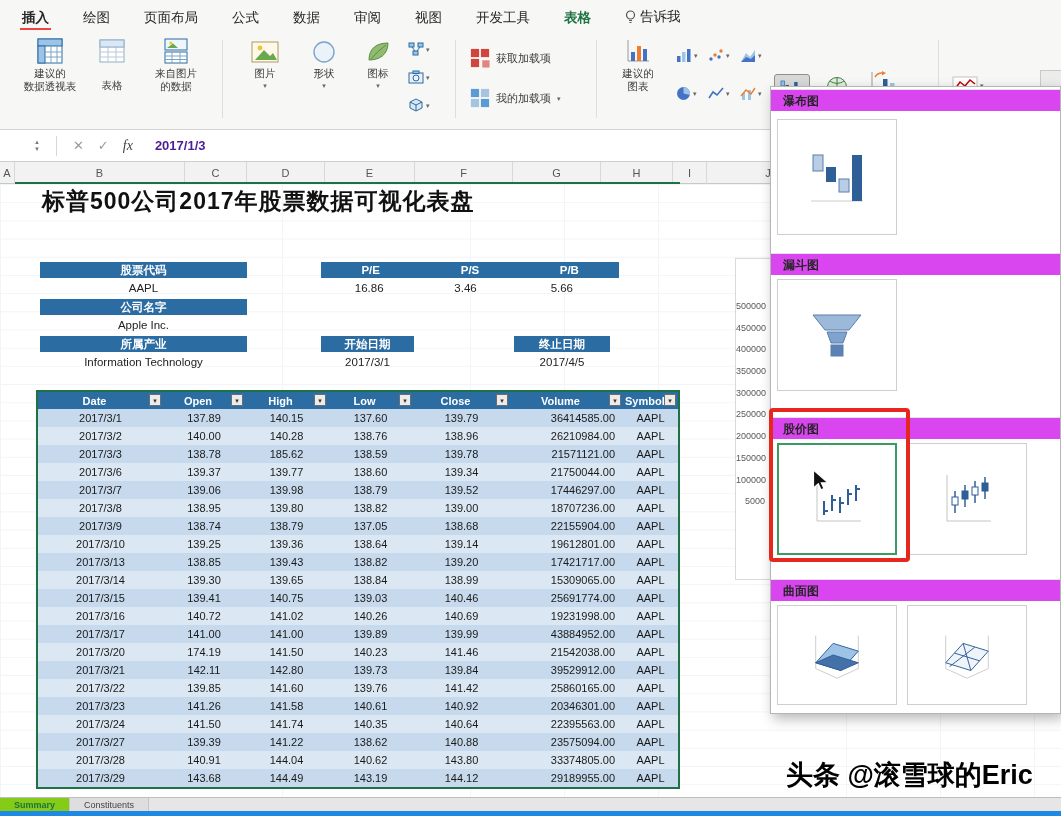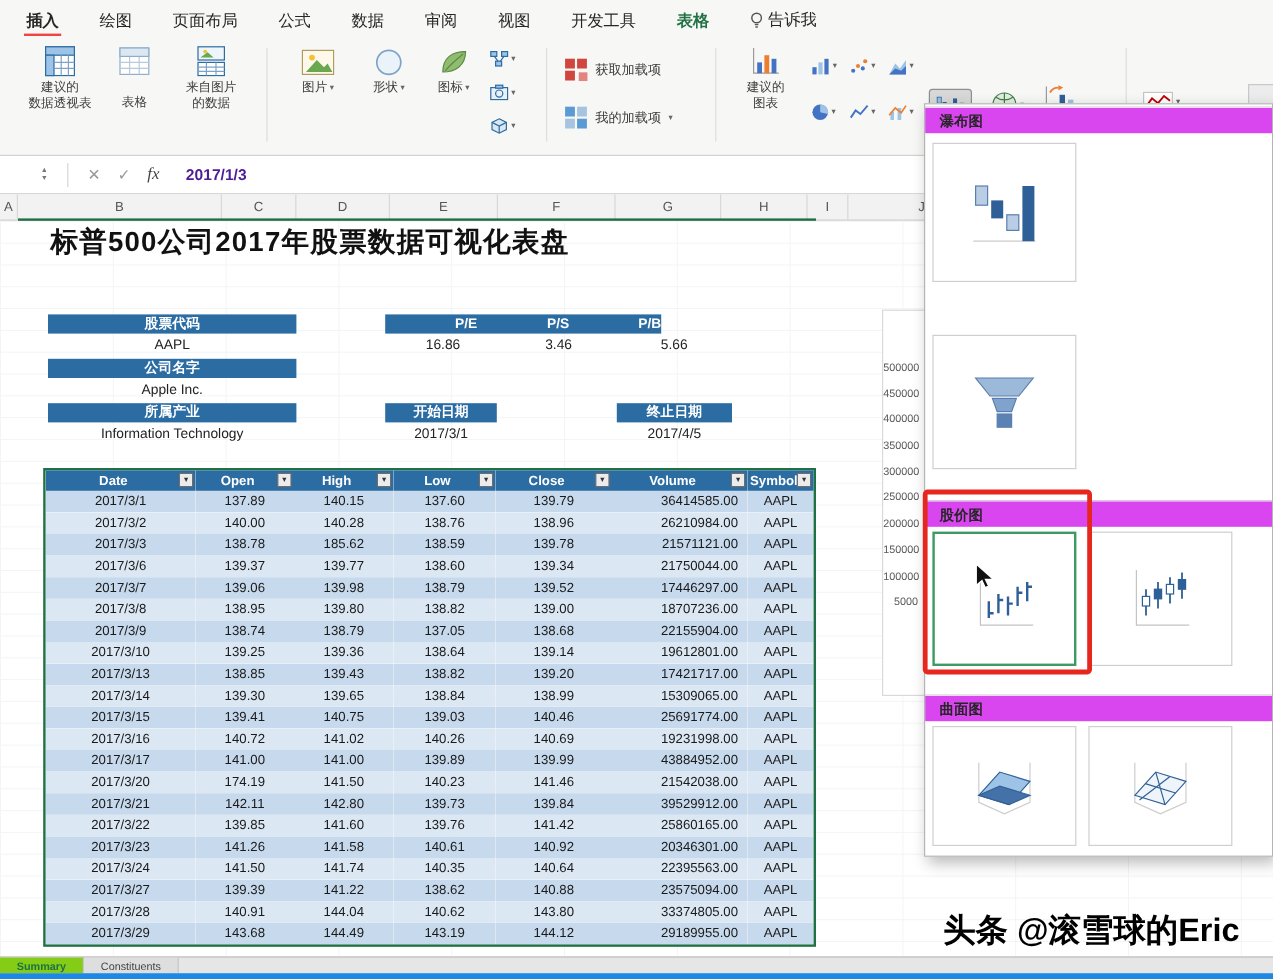--- a/index.html
+++ b/index.html
@@ -9,21 +9,21 @@
 
 
 .menubar{position:absolute;top:0;left:0;right:0;height:30px;background:#f7f7f6;display:flex;align-items:flex-end;gap:30px;padding-left:20px;}
 .mtab{font-size:13.5px;color:#262626;padding:5px 2px 6px;line-height:1;display:flex;align-items:center;gap:4px;}
 .mtab.active{font-weight:700;border-bottom:2px solid #ef4444;padding-bottom:4px;}
 .mtab.ctx{color:#217346;font-weight:700;}
 
 
 .ribbon{position:absolute;top:30px;left:0;right:0;height:100px;background:#f7f7f6;border-bottom:1px solid #d2d2d2;}
 .rbtn{position:absolute;display:flex;flex-direction:column;align-items:center;gap:3px;color:#3b3b3b;font-size:10.5px;text-align:center;line-height:1.25;}
-.rrow{display:flex;align-items:center;gap:2px;}
+.rrow{display:flex;align-items:center;gap:2px;flex-direction:column;}
 .chev{font-size:7px;color:#666;line-height:1;}
 .rdiv{position:absolute;top:10px;width:1px;height:78px;background:#dedede;}
 .mini{position:absolute;display:flex;align-items:center;gap:2px;}
 .addin-row{position:absolute;display:flex;align-items:center;gap:6px;font-size:11px;color:#3b3b3b;}
 .pressed{background:#d8d8d8;border:1px solid #8f8f8f;border-radius:3px;padding:4px 5px;}
 .cuticon{position:absolute;background:#ececec;border:1px solid #c9c9c9;border-right:none;}
 
 
 .formula-bar{position:absolute;top:130px;left:0;right:0;height:32px;background:#fff;border-bottom:1px solid #cfcfcf;display:flex;align-items:center;}
 .spin{display:flex;flex-direction:column;margin-left:34px;font-size:6px;color:#777;line-height:1.1;}
@@ -370,21 +370,21 @@
 
   <div class="bluebar" style="left:40px;top:262px;width:207px;">股票代码</div>
   <div class="ival" style="left:40px;top:280px;width:207px;">AAPL</div>
 
   <div class="bluebar" style="left:40px;top:299px;width:207px;">公司名字</div>
   <div class="ival" style="left:40px;top:317px;width:207px;">Apple Inc.</div>
 
   <div class="bluebar" style="left:40px;top:336px;width:207px;">所属产业</div>
   <div class="ival" style="left:40px;top:354px;width:207px;">Information Technology</div>
 
-  <div class="bluebar thirds" style="left:321px;top:262px;width:230px;text-align:right;">
+  <div class="bluebar thirds" style="left:321px;top:262px;width:298px;">
     <span>P/E</span>
     <span>P/S</span>
     <span>P/B</span>
   </div>
   <div class="ival thirds" style="left:321px;top:280px;width:289px;">
     <span>16.86</span>
     <span>3.46</span>
     <span>5.66</span>
   </div>
 
@@ -671,20 +671,21 @@
     <div class="cm-card card-waterfall">
       <svg width="64" height="64" viewBox="0 0 64 64">
           <path d="M6 56 H58" stroke="#cccccc"></path>
           <rect x="8" y="10" width="10" height="16" fill="#b9cde4" stroke="#5a7fae"></rect>
           <rect x="21" y="22" width="10" height="15" fill="#2e5f97"></rect>
           <rect x="34" y="34" width="10" height="13" fill="#b9cde4" stroke="#5a7fae"></rect>
           <rect x="47" y="10" width="10" height="46" fill="#2e5f97"></rect>
         </svg>
     </div>
 
+    <div class="cm-title t2">漏斗图</div>
     <div class="cm-card card-funnel">
       <svg width="64" height="64" viewBox="0 0 64 64">
           <polygon points="8,12 56,12 44,27 20,27" fill="#9db9d9" stroke="#5a7fae"></polygon>
           <polygon points="22,29 42,29 38,40 26,40" fill="#7fa3cc" stroke="#5a7fae"></polygon>
           <rect x="26" y="42" width="12" height="11" fill="#5a82b4" stroke="#5a7fae"></rect>
         </svg>
     </div>
 
     <div class="cm-title t3">股价图</div>
     <div class="cm-card card-stock1 selected">

